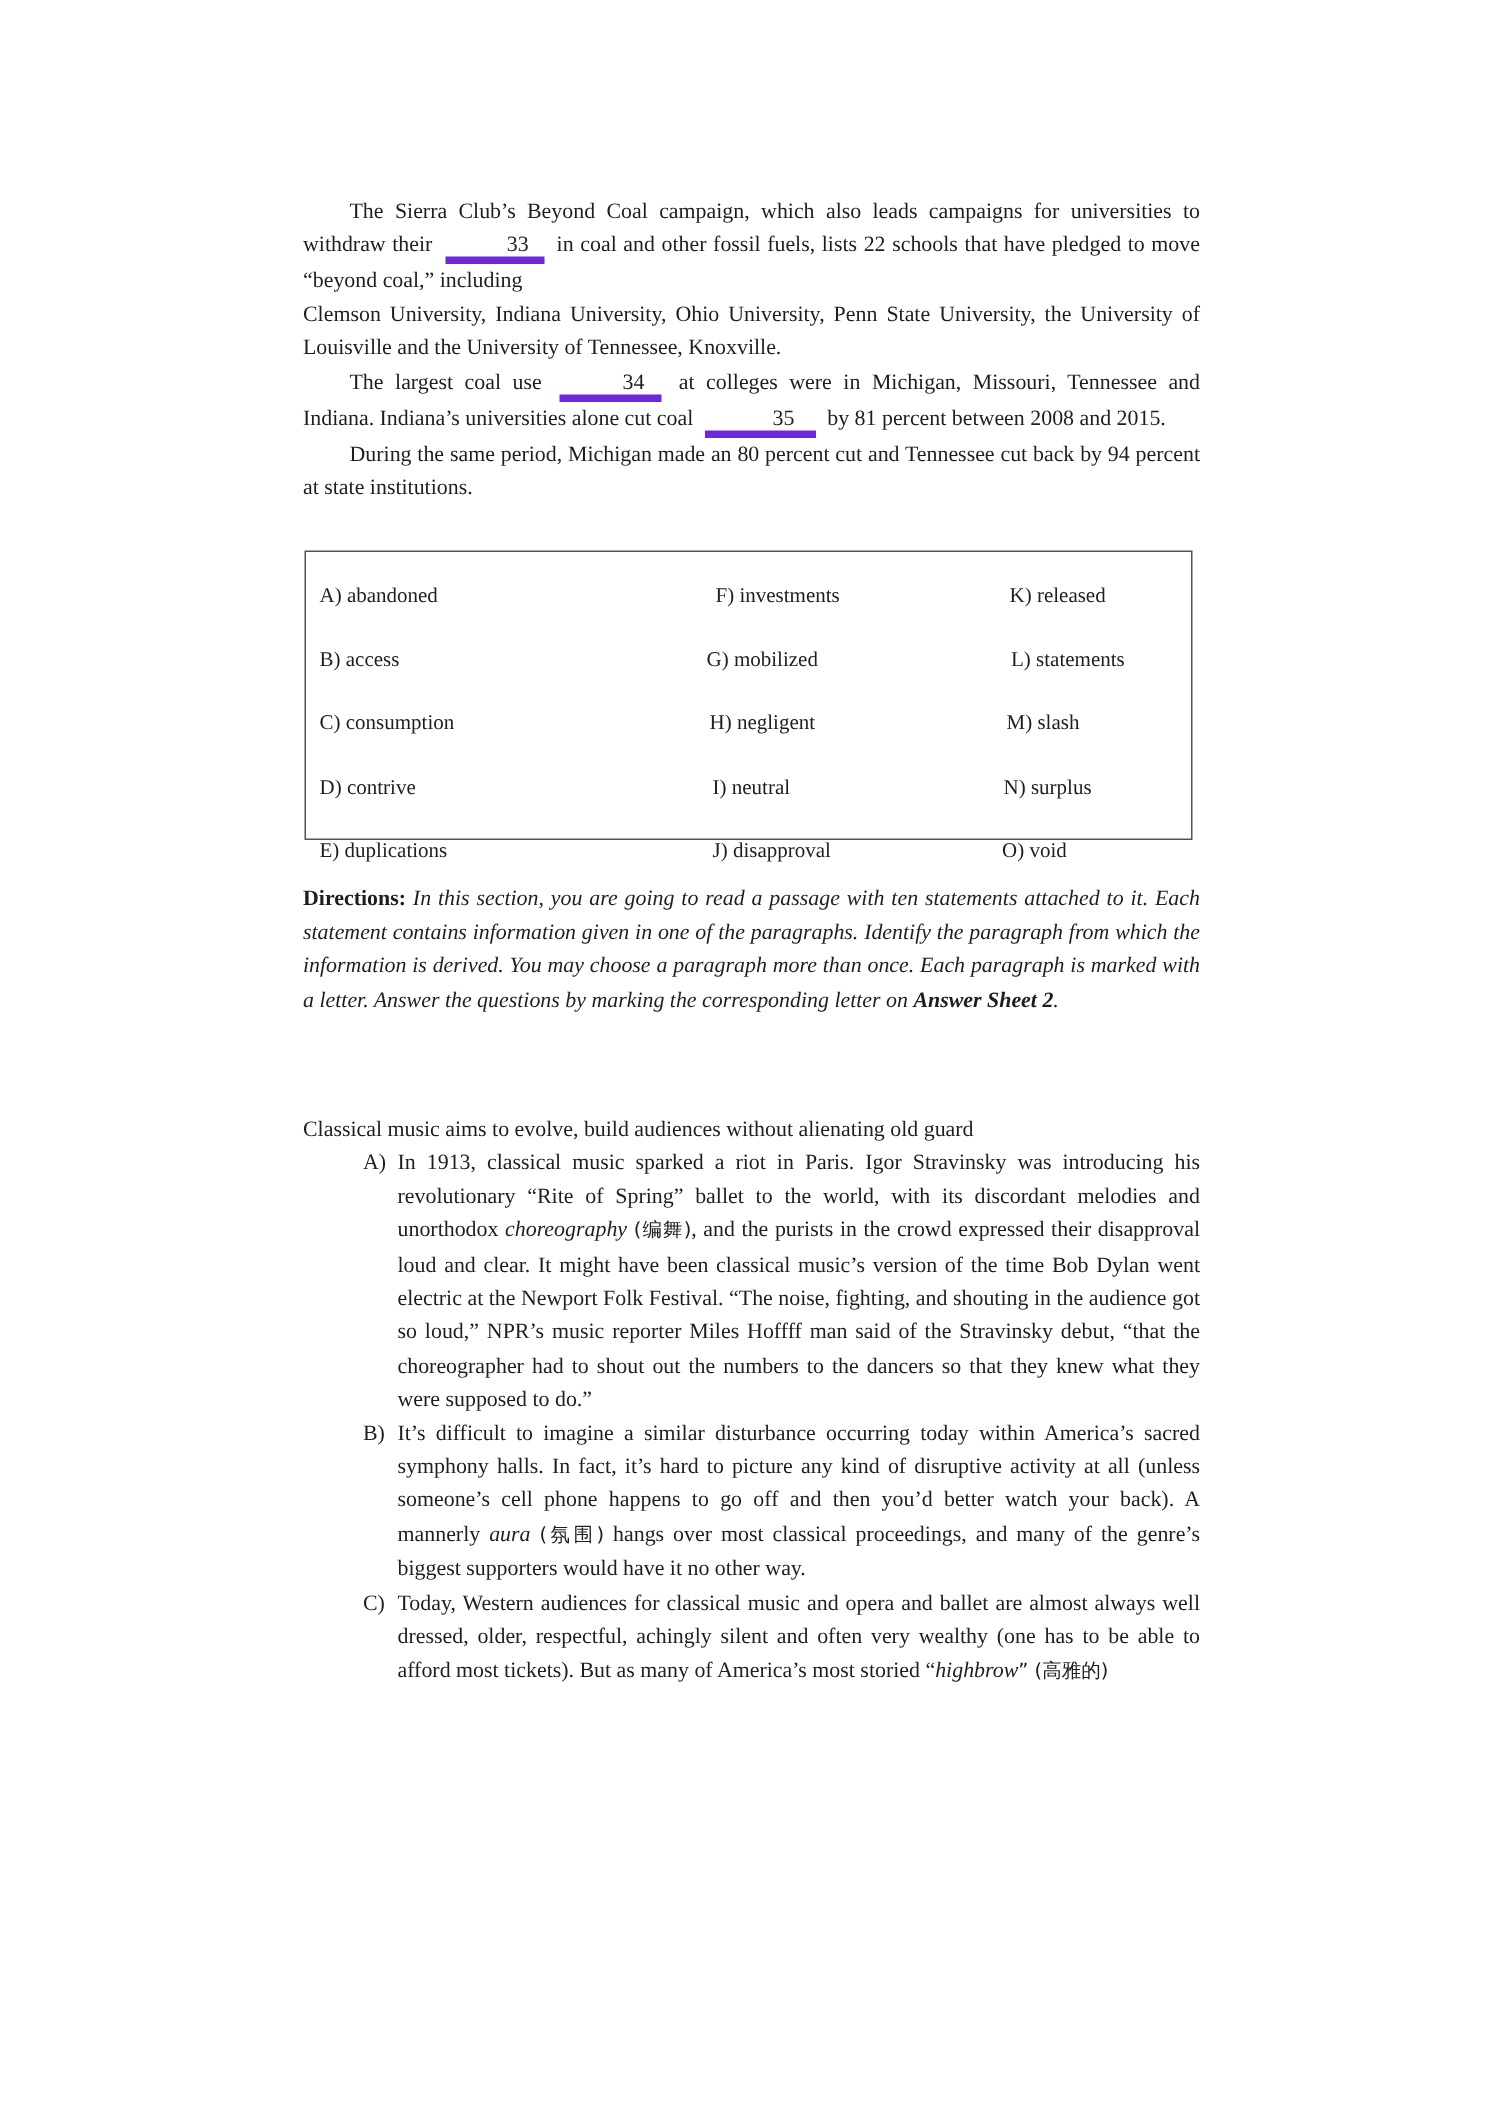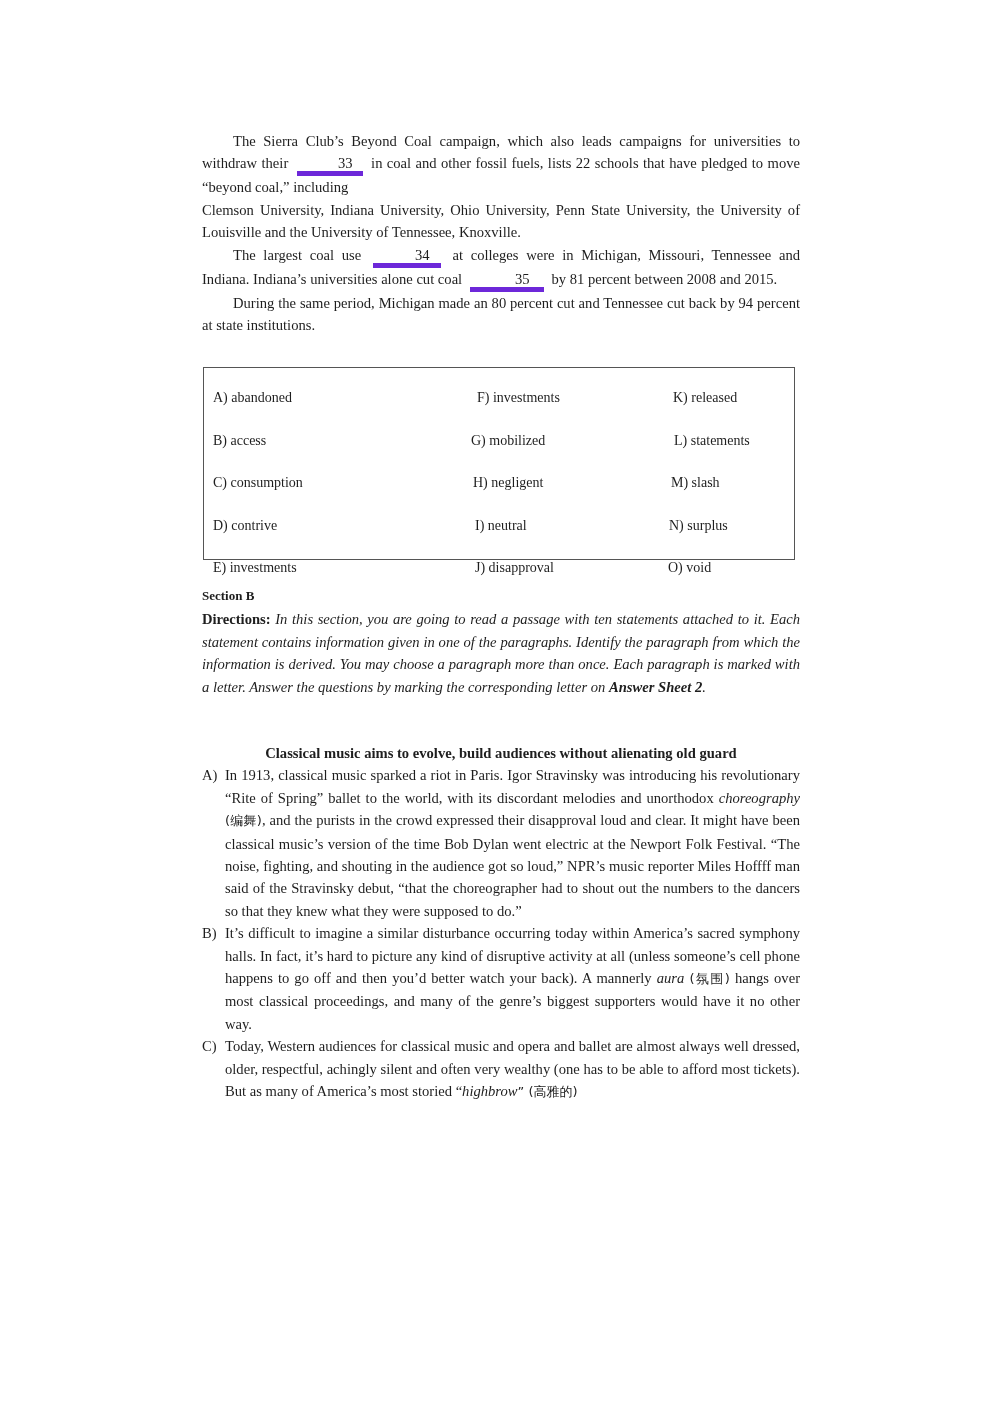--- a/index.html
+++ b/index.html
@@ -72,29 +72,30 @@
     .directions .lbl { font-weight: bold; font-style: normal; }
     .directions .body { font-style: italic; }
     .directions .sheet { font-weight: bold; font-style: italic; }
     .passage {
       position: absolute;
       left: 202px;
       top: 742px;
       width: 598px;
     }
     .passage-title {
-      font-weight: bold;
-      text-align: center;
+      font-weight: normal;
+      text-align: left;
       line-height: 22.4px;
     }
     .para {
       padding-left: 23px;
       text-indent: -23px;
       line-height: 22.4px;
       text-align: justify;
+      margin-left: 40px;
     }
     .para .letter { display: inline-block; width: 23px; text-indent: 0; }
     .para i { font-style: italic; }
     .cjk { font-family: "DejaVu Sans", sans-serif; font-size: 13px; }
   </style>
 </head>
 <body>
 
 <div class="page">
   <p class="indent">
@@ -111,37 +112,36 @@
     <span>by 81 percent between 2008 and 2015.</span>
   </p>
   <p class="indent">During the same period, Michigan made an 80 percent cut and Tennessee cut back by 94 percent at state institutions.</p>
 </div>
 
 <div class="options">
   <span class="opt" style="left:9px;top:4px">A) abandoned</span>
   <span class="opt" style="left:9px;top:47px">B) access</span>
   <span class="opt" style="left:9px;top:89px">C) consumption</span>
   <span class="opt" style="left:9px;top:132px">D) contrive</span>
-  <span class="opt" style="left:9px;top:174px">E) investments</span>
+  <span class="opt" style="left:9px;top:174px">E) duplications</span>
 
   <span class="opt" style="left:273px;top:4px">F) investments</span>
   <span class="opt" style="left:267px;top:47px">G) mobilized</span>
   <span class="opt" style="left:269px;top:89px">H) negligent</span>
   <span class="opt" style="left:271px;top:132px">I) neutral</span>
   <span class="opt" style="left:271px;top:174px">J) disapproval</span>
 
   <span class="opt" style="left:469px;top:4px">K) released</span>
   <span class="opt" style="left:470px;top:47px">L) statements</span>
   <span class="opt" style="left:467px;top:89px">M) slash</span>
   <span class="opt" style="left:465px;top:132px">N) surplus</span>
   <span class="opt" style="left:464px;top:174px">O) void</span>
 </div>
 
 <div class="section-b">
-  <div class="section-title">Section B</div>
   <p class="directions">
     <span class="lbl">Directions:</span>
     <span class="body">In this section, you are going to read a passage with ten statements attached to it. Each statement contains information given in one of the paragraphs. Identify the paragraph from which the information is derived. You may choose a paragraph more than once. Each paragraph is marked with a letter. Answer the questions by marking the corresponding letter on</span>
     <span class="sheet">Answer Sheet 2</span><span class="body">.</span>
   </p>
 </div>
 
 <div class="passage">
   <div class="passage-title">Classical music aims to evolve, build audiences without alienating old guard</div>
 

